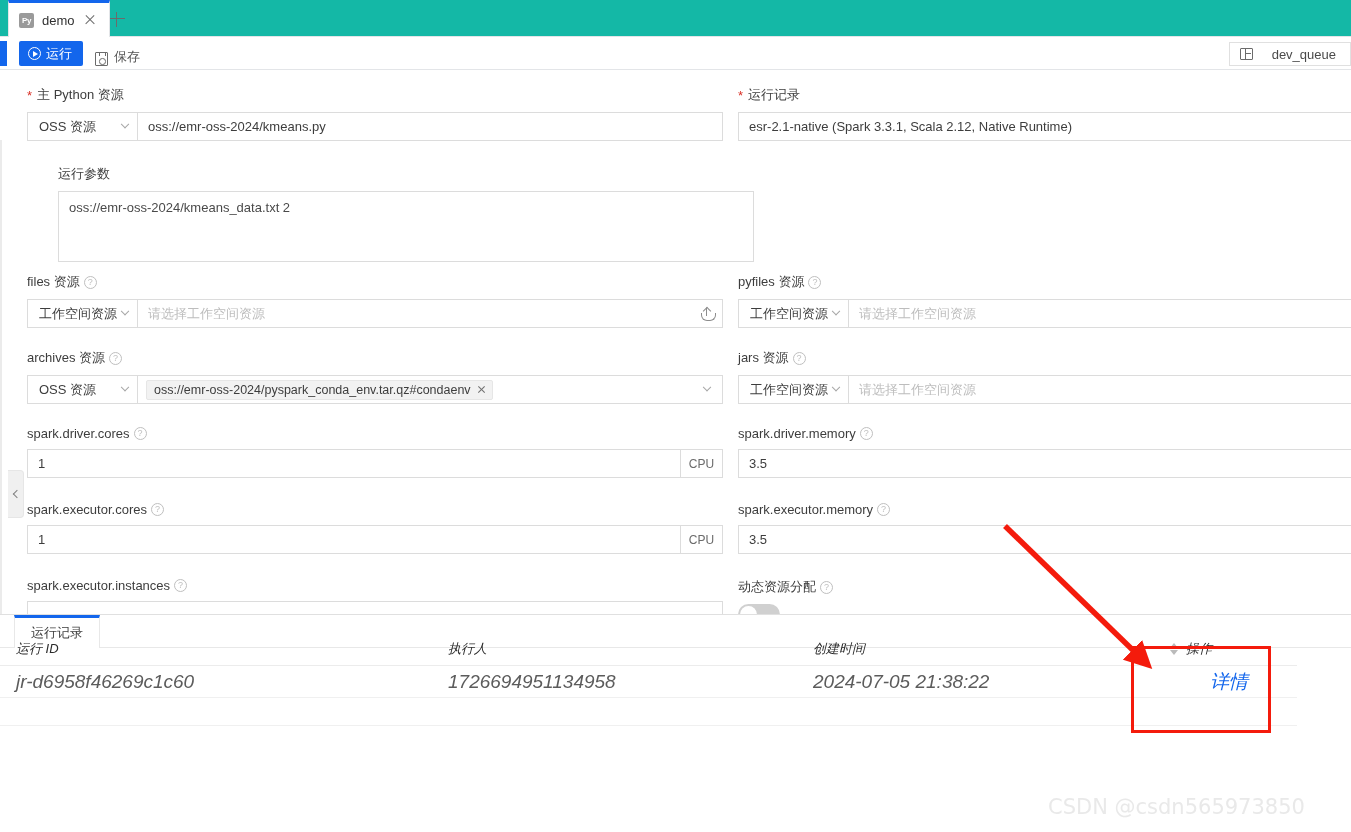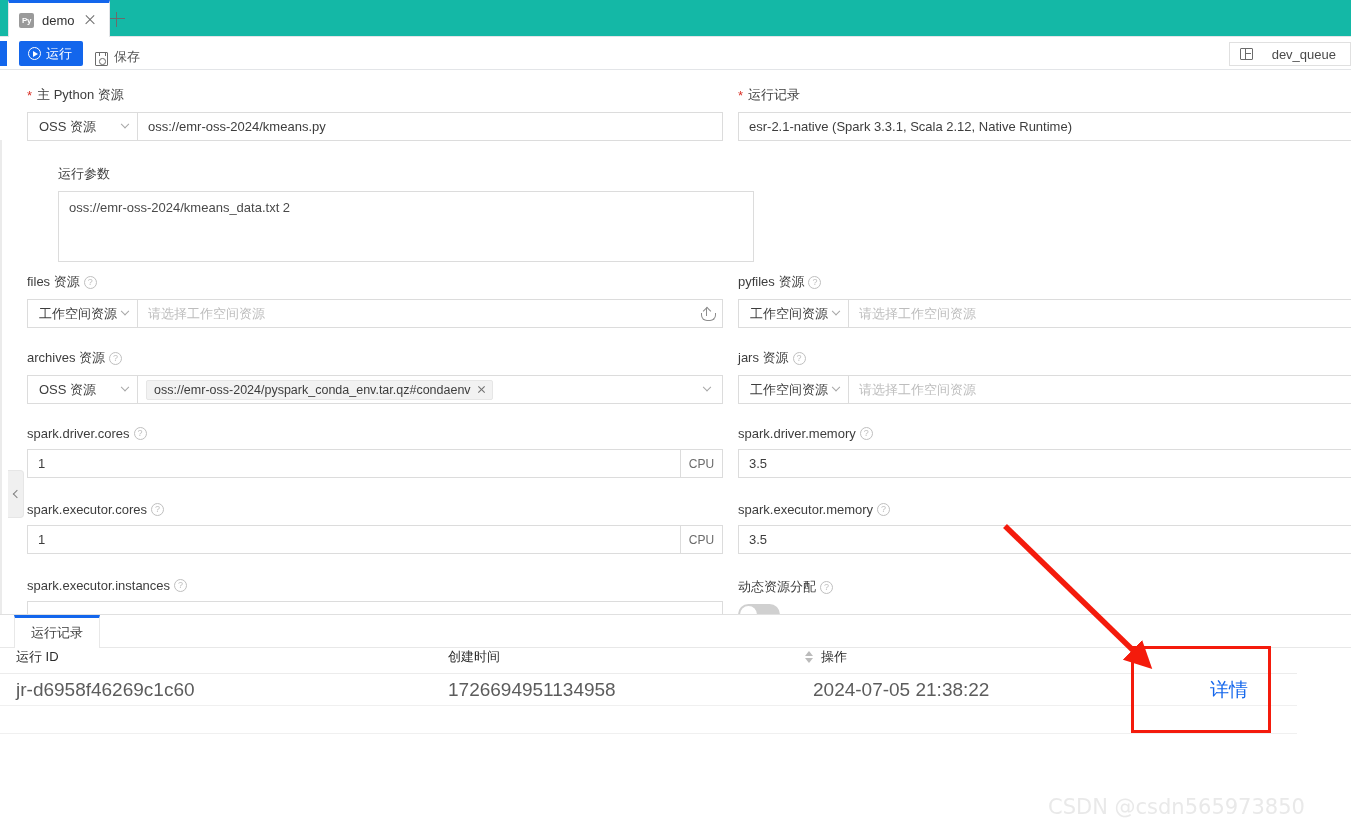--- a/index.html
+++ b/index.html
@@ -296,21 +296,21 @@
     position: absolute; left: 14px; top: 0;
     height: 33px; padding: 0 16px;
     display: flex; align-items: center;
     font-size: 13px; color: #3d3d3d;
     border-top: 3px solid #1366ec;
     border-left: 1px solid #e8e8e8;
     border-right: 1px solid #e8e8e8;
     background: #fff;
     cursor: pointer;
   }
-  .tbl { position: absolute; left: 0; top: 26px; width: 1297px; }
+  .tbl { position: absolute; left: 0; top: 18px; width: 1297px; font-style: italic; }
   .thead {
     display: flex; height: 33px; align-items: center;
     border-bottom: 1px solid #ececec;
     font-size: 13px; color: #2b2b2b;
   }
   .trow {
     display: flex; height: 32px; align-items: center;
     border-bottom: 1px solid #f0f0f0;
     font-size: 19px; color: #5c5c5c;
   }
@@ -552,20 +552,21 @@
 </div>
 
 <div class="bottom">
   <div class="tabs-row">
     <div class="rec-tab">运行记录</div>
   </div>
 
   <div class="tbl">
     <div class="thead">
       <div class="c1">运行 ID</div>
+      <div class="c2">执行人</div>
       <div class="c3">创建时间</div>
       <div class="c4">
         <span class="sorter">
           <span class="up"></span>
             <span class="dn"></span>
         </span>
         <span>操作</span>
       </div>
     </div>
 

